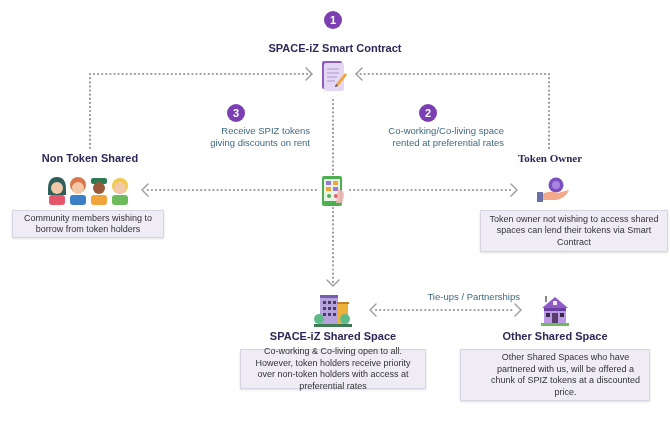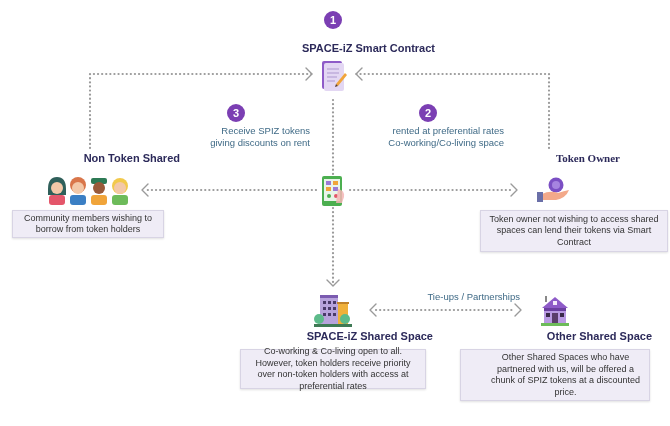--- a/index.html
+++ b/index.html
@@ -1,21 +1,21 @@
 <!DOCTYPE html>
 <html><head>
 <meta charset="utf-8">
 <style>
   html, body { margin:0; padding:0; background:#ffffff; }
   body { width:670px; height:426px; position:relative; overflow:hidden;
          font-family:"Liberation Sans", sans-serif; }
   .abs { position:absolute; }
   .badge { width:18px; height:18px; border-radius:50%; background:#7b3fb3; color:#fff;
            font-size:11px; font-weight:bold; text-align:center; line-height:18px; }
-  .title { font-size:11px; font-weight:bold; color:#2c2a5a; text-align:right; white-space:nowrap; }
+  .title { font-size:11px; font-weight:bold; color:#2c2a5a; text-align:center; white-space:nowrap; }
   .label { font-size:9.5px; color:#3f6a86; text-align:right; line-height:12px; }
   .desc { background:#efecf6; border:1px solid #d8d4e4; box-shadow:0 1px 2px rgba(0,0,0,0.12);
           font-size:9px; color:#333; text-align:center; line-height:11.5px;
           display:flex; align-items:center; justify-content:center; box-sizing:border-box; padding:2px 8px; }
   svg.lines { position:absolute; left:0; top:0; }
   .icon { position:absolute; }
 </style>
 </head>
 <body>
 
@@ -63,22 +63,22 @@
 </div>
 
 <div class="abs badge" style="left:227px;top:104px;">3</div>
 <div class="abs label" style="left:160px;top:125px;width:150px;">
   <div>Receive SPIZ tokens</div>
   <div>giving discounts on rent</div>
 </div>
 
 <div class="abs badge" style="left:419px;top:104px;">2</div>
 <div class="abs label" style="left:354px;top:125px;width:150px;">
+  <div>Co-working/Co-living space</div>
   <div>rented at preferential rates</div>
-  <div>Co-working/Co-living space</div>
 </div>
 
 <div class="abs title" style="left:0px;top:152px;width:180px;">Non Token Shared</div>
 <div class="icon" style="left:46px;top:175px;width:84px;height:30px;">
   <svg width="84" height="30" viewBox="0 0 84 30">
 
     <path d="M2,14 Q2,2 11,2 Q20,2 20,14 L20,20 L2,20 Z" fill="#2f5f5a"></path>
     <circle cx="11" cy="13" r="6" fill="#f3c8a8"></circle>
     <rect x="3" y="20" width="16" height="10" rx="3" fill="#e4566a"></rect>
 
@@ -155,14 +155,14 @@
     <rect x="5" y="14" width="22" height="15" fill="#b99ae3"></rect>
     <rect x="5" y="14" width="22" height="3" fill="#6b3fa0"></rect>
     <rect x="13" y="19" width="6" height="10" fill="#5a3d6b"></rect>
     <rect x="7" y="19" width="4" height="4" fill="#3a2a4a"></rect>
     <rect x="21" y="19" width="4" height="4" fill="#3a2a4a"></rect>
     <rect x="14" y="7" width="4" height="4" fill="#f4eafc"></rect>
     <rect x="2" y="29" width="28" height="3" fill="#6dbb5a"></rect>
     <rect x="6" y="2" width="2" height="6" fill="#888"></rect>
   </svg>
 </div>
-<div class="abs title" style="left:482px;top:330px;width:170px;">Other Shared Space</div>
+<div class="abs title" style="left:470px;top:330px;width:170px;">Other Shared Space</div>
 <div class="abs desc" style="left:460px;top:349px;width:190px;height:52px;padding-left:29px;">Other Shared Spaces who have partnered with us, will be offered a chunk of SPIZ tokens at a discounted price.</div>
 
 </body></html>

